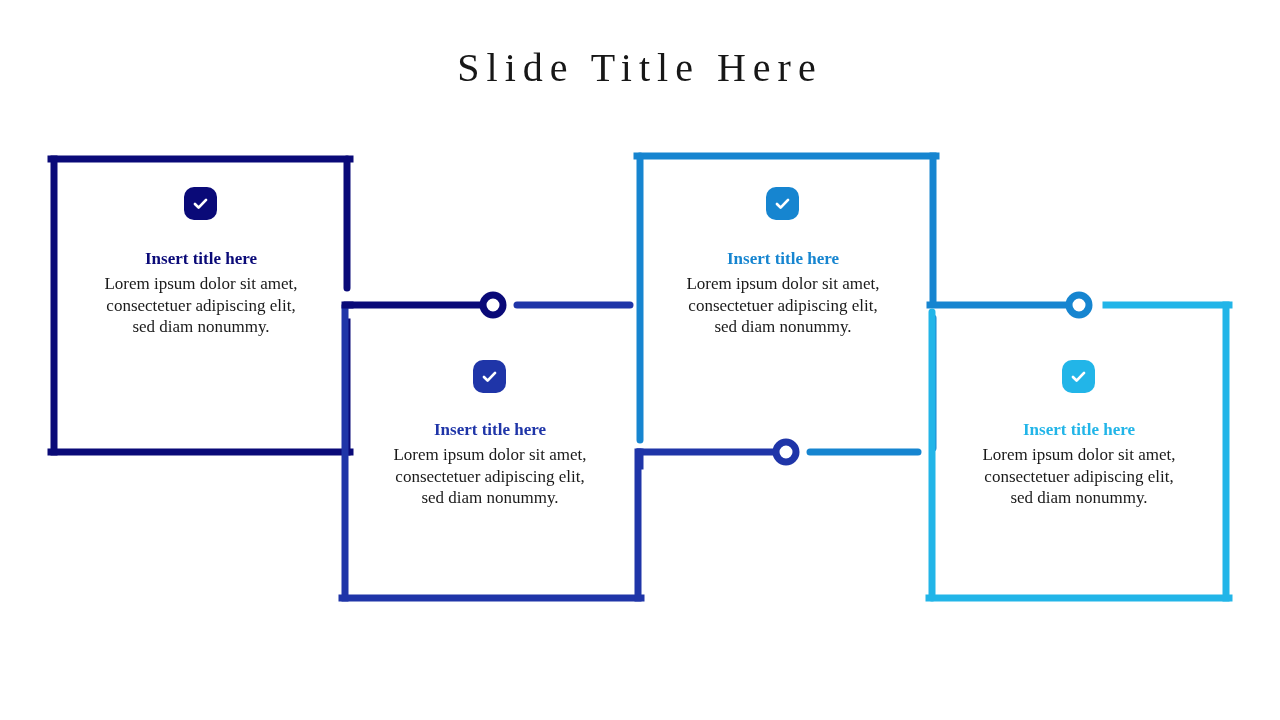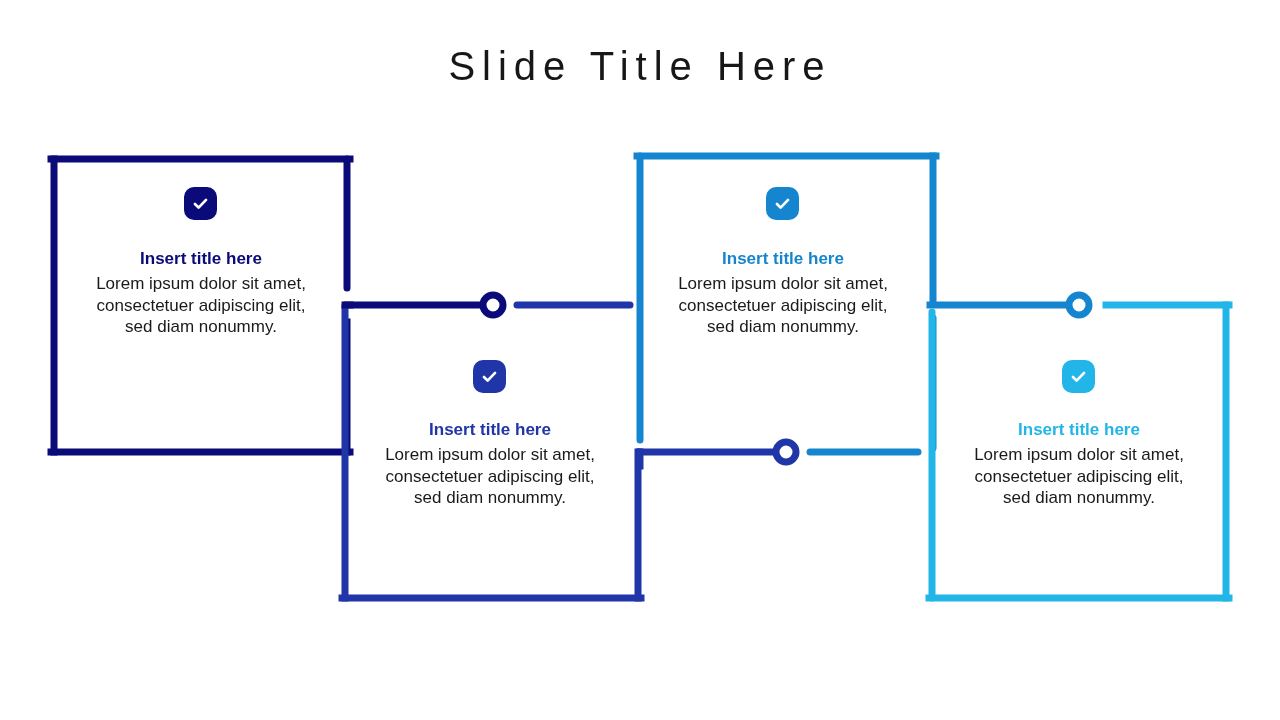--- a/index.html
+++ b/index.html
@@ -11,20 +11,21 @@
     width: 1280px;
     height: 720px;
     font-family: "Liberation Sans", sans-serif;
     overflow: hidden;
   }
   #slide {
     position: relative;
     width: 1280px;
     height: 720px;
     background: #ffffff;
+    font-family: Liberation Serif, serif;
   }
 
   
   #slide-title {
     position: absolute;
     left: 0;
     top: 44px;
     width: 1280px;
     text-align: center;
     font-size: 40px;

